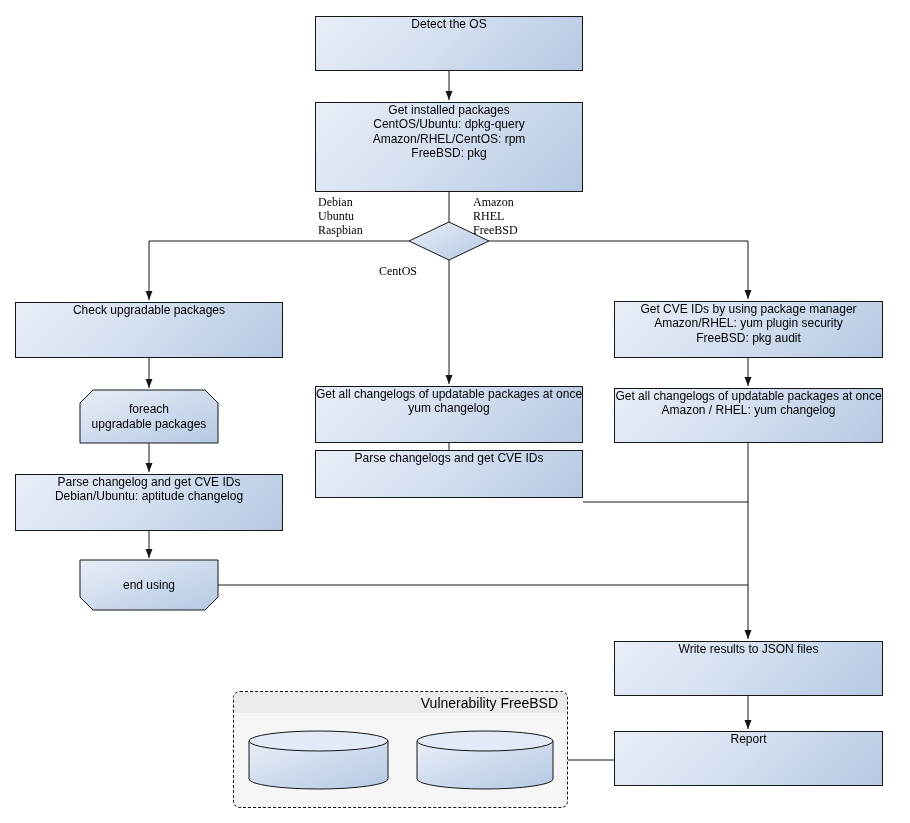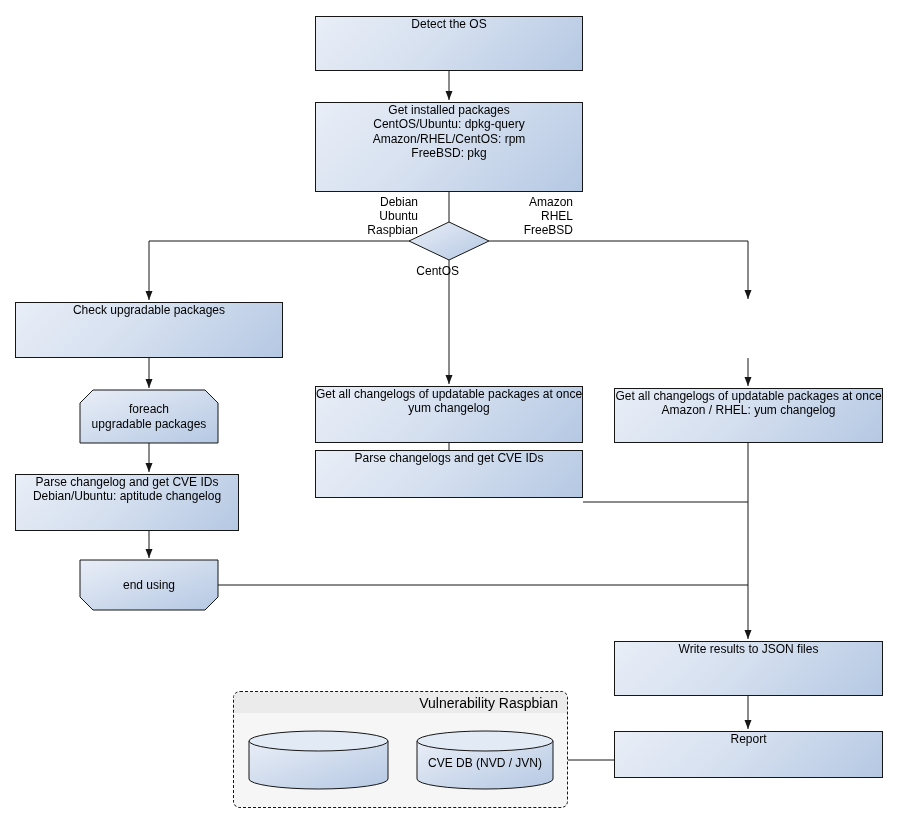--- a/index.html
+++ b/index.html
@@ -24,21 +24,21 @@
     border:1px solid var(--stroke);
     background:linear-gradient(135deg,var(--node-fill-light) 0%,var(--node-fill-mid) 48%,var(--node-fill-dark) 100%);
     display:flex;flex-direction:column;align-items:center;justify-content:flex-start;
     font-size:12px;line-height:14.4px;text-align:center;
   }
   .overlay{
     position:absolute;display:flex;flex-direction:column;justify-content:center;
     font-size:12px;line-height:14.4px;text-align:center;pointer-events:none;
   }
   .tline{white-space:nowrap;}
-  .branch{position:absolute;font-size:12px;line-height:14px;text-align:right;}
+  .branch{position:absolute;font-size:12px;line-height:14px;text-align:left;font-family:Liberation Serif, serif;}
   .db-box{
     position:absolute;left:233px;top:691px;width:335px;height:117px;box-sizing:border-box;
     border:1px dashed var(--stroke);border-radius:7px;background:var(--db-fill);overflow:hidden;
   }
   .db-header{
     height:21px;background:var(--db-header-fill);
     display:flex;align-items:center;justify-content:flex-end;
     padding-right:9px;font-size:14px;
   }
   svg .edge{stroke:var(--stroke);stroke-width:1;fill:none;}
@@ -48,21 +48,21 @@
   svg .arrowhead{fill:var(--stroke);}
   .cyl-top{fill:var(--cyl-top-fill);}
 </style>
 </head>
 <body>
 
 <div class="canvas">
 
   <div class="db-box">
     <div class="db-header">
-      <span>Vulnerability Raspbian</span>
+      <span>Vulnerability FreeBSD</span>
     </div>
   </div>
 
   <svg class="layer" viewBox="0 0 910 823" xmlns="http://www.w3.org/2000/svg">
     <defs>
       <linearGradient id="gnode" x1="0" y1="0" x2="1" y2="1">
         <stop class="g0" offset="0"></stop>
         <stop class="g1" offset="1"></stop>
       </linearGradient>
       <marker id="arrow" markerUnits="userSpaceOnUse" markerWidth="12" markerHeight="10" refX="9" refY="3.5" orient="auto">
@@ -111,61 +111,63 @@
     <div class="tline">Get installed packages</div>
     <div class="tline">CentOS/Ubuntu: dpkg-query</div>
     <div class="tline">Amazon/RHEL/CentOS: rpm</div>
     <div class="tline">FreeBSD: pkg</div>
   </div>
 
   <div class="node" style="left:15px;top:302px;width:268px;height:56px">
     <div class="tline">Check upgradable packages</div>
   </div>
 
-  <div class="node" style="left:15px;top:474px;width:224px;height:57px">
+  <div class="node" style="left:15px;top:474px;width:268px;height:57px">
     <div class="tline">Parse changelog and get  CVE IDs</div>
     <div class="tline">Debian/Ubuntu: aptitude changelog</div>
   </div>
 
   <div class="node" style="left:315px;top:386px;width:268px;height:57px">
     <div class="tline">Get all changelogs of updatable packages at once</div>
     <div class="tline">yum changelog</div>
   </div>
 
   <div class="node" style="left:315px;top:450px;width:268px;height:48px">
     <div class="tline">Parse changelogs and get CVE IDs</div>
   </div>
 
+  <div class="node" style="left:614px;top:301px;width:269px;height:57px">
+    <div class="tline">Get CVE IDs by using package manager</div>
+    <div class="tline">Amazon/RHEL: yum plugin security</div>
+    <div class="tline">FreeBSD: pkg audit</div>
+  </div>
 
   <div class="node" style="left:614px;top:388px;width:269px;height:55px">
     <div class="tline">Get all changelogs of updatable packages at once</div>
     <div class="tline">Amazon / RHEL: yum changelog</div>
   </div>
 
   <div class="node" style="left:614px;top:641px;width:269px;height:55px">
     <div class="tline">Write results to JSON files</div>
   </div>
 
-  <div class="node" style="left:614px;top:731px;width:269px;height:47px">
+  <div class="node" style="left:614px;top:731px;width:269px;height:55px">
     <div class="tline">Report</div>
   </div>
 
   <div class="overlay" style="left:80px;top:390px;width:138px;height:53px">
     <div class="tline">foreach</div>
     <div class="tline">upgradable  packages</div>
   </div>
 
   <div class="overlay" style="left:80px;top:560px;width:138px;height:50px">
     <div class="tline">end using</div>
   </div>
 
 
-  <div class="overlay" style="left:417px;top:744px;width:136px;height:38px">
-    <div class="tline">CVE DB (NVD / JVN)</div>
-  </div>
 
   <div class="branch" style="left:318px;top:195px;width:100px">
     <div class="tline">Debian</div>
     <div class="tline">Ubuntu</div>
     <div class="tline">Raspbian</div>
   </div>
 
   <div class="branch" style="left:473px;top:195px;width:100px">
     <div class="tline">Amazon</div>
     <div class="tline">RHEL</div>

